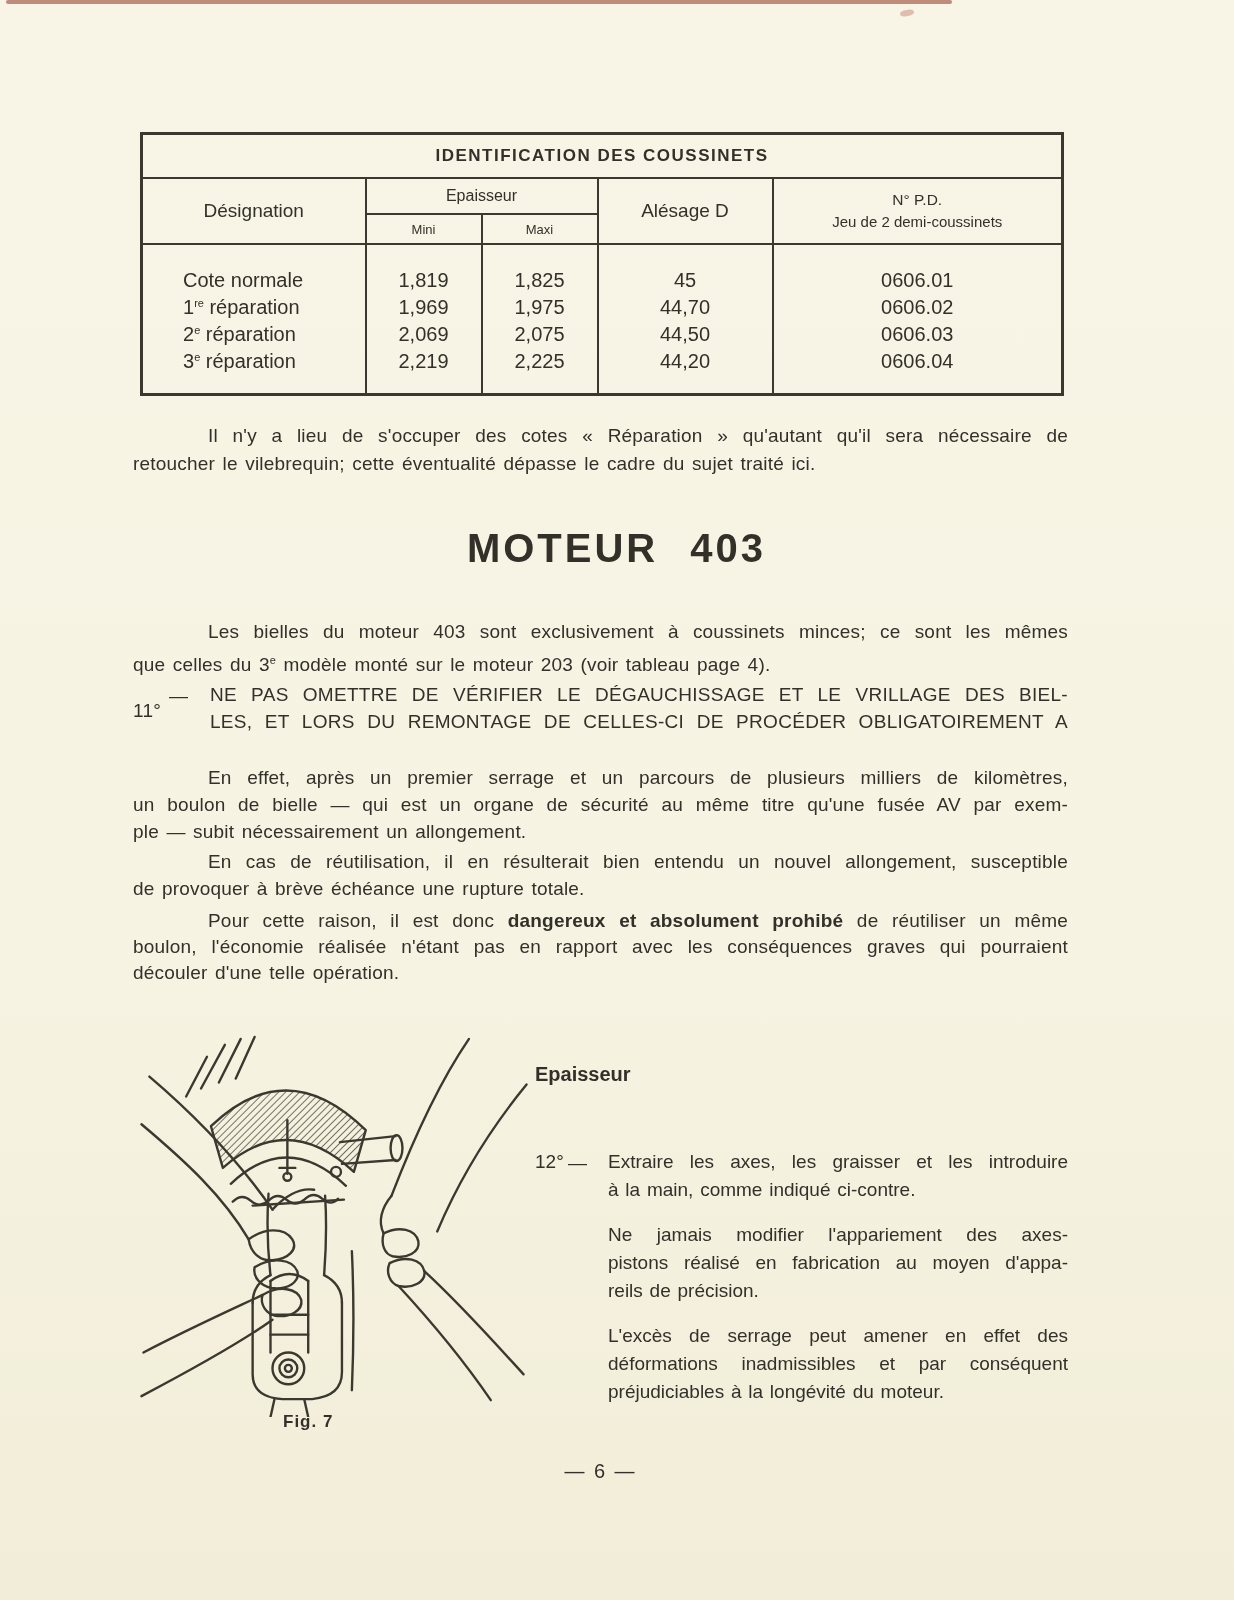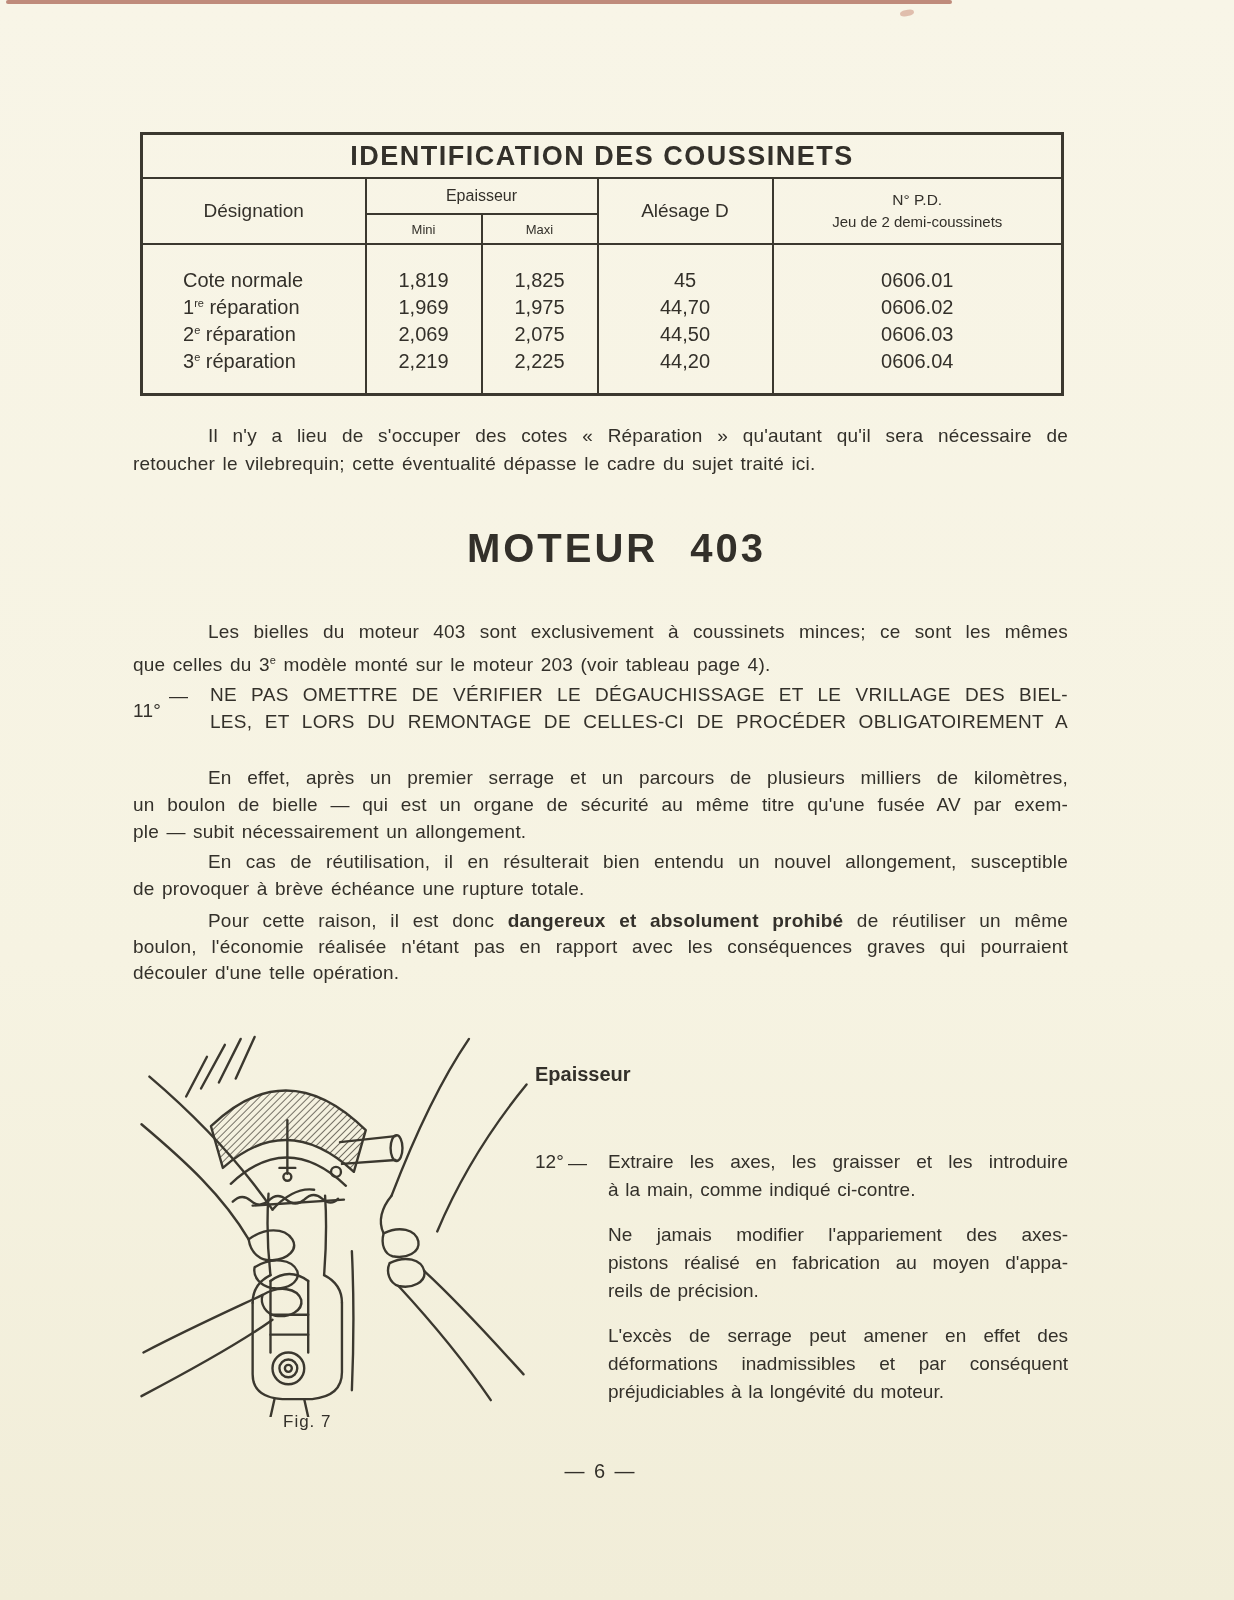--- a/index.html
+++ b/index.html
@@ -12,21 +12,21 @@
   .top-scan-line { position:absolute; top:0; left:6px; width:946px; height:4px;
     background:#8f3322; opacity:.55; border-radius:2px; }
   .scan-mark { position:absolute; top:10px; left:900px; width:14px; height:6px;
     background:#b55a43; opacity:.35; border-radius:40%; transform:rotate(-12deg); }
 
   
   .tbl-wrap { position:absolute; left:140px; top:132px; }
   table.coussinets { border-collapse:collapse; table-layout:fixed; width:924px;
     border:3px solid #3b382f; color:#33302a; }
   table.coussinets td { padding:0; text-align:center; vertical-align:middle; }
-  .t-title { height:42px; font-size:27px; font-weight:700; letter-spacing:1.5px;
+  .t-title { height:42px; font-size:17px; font-weight:700; letter-spacing:1.5px;
     border-bottom:2px solid #3b382f; }
   .h-designation { font-size:19px; border-right:2px solid #3b382f; border-bottom:2px solid #3b382f; }
   .h-epaisseur { height:34px; font-size:16px; border-right:2px solid #3b382f;
     border-bottom:2px solid #3b382f; }
   .h-mini,.h-maxi { height:28px; font-size:13px; border-bottom:2px solid #3b382f; }
   .h-mini { border-right:2px solid #3b382f; }
   .h-maxi { border-right:2px solid #3b382f; }
   .h-alesage { font-size:19px; border-right:2px solid #3b382f; border-bottom:2px solid #3b382f; }
   .h-pd { font-size:15.5px; border-bottom:2px solid #3b382f; line-height:22px; }
   .h-pd .pd2 { display:block; font-size:15px; }
@@ -56,21 +56,21 @@
   .item11 .marker { position:absolute; left:0; top:0; font-size:19px;margin-top:16px; }
   .item11 .mdash  { position:absolute; left:36px; top:1px; }
   .item11 .body   { padding-left:77px; }
   .p-effet  { top:764px; line-height:27px; }
   .p-cas    { top:848px; line-height:27px; }
   .p-raison { top:908px; line-height:26px; }
 
   
   .figure { position:absolute; left:140px; top:1025px; width:390px; height:392px; }
   .fig-caption { position:absolute; left:283px; top:1412px; width:90px;
-    font-size:17px; font-weight:400; letter-spacing:1px; }
+    font-size:17px; font-weight:700; letter-spacing:1px; }
 
   
   .right-col { position:absolute; left:535px; top:1060px; width:533px; font-size:19px;
     line-height:28px; word-spacing:1.5px; }
   .right-col .rc-head { font-weight:700; font-size:20px; }
   .item12 { position:relative; margin-top:60px; }
   .item12 .marker { position:absolute; left:0; top:0; }
   .item12 .mdash  { position:absolute; left:33px; top:1px; }
   .item12 .body   { padding-left:73px; }
   .item12 .para { margin:0 0 17px 0; }

